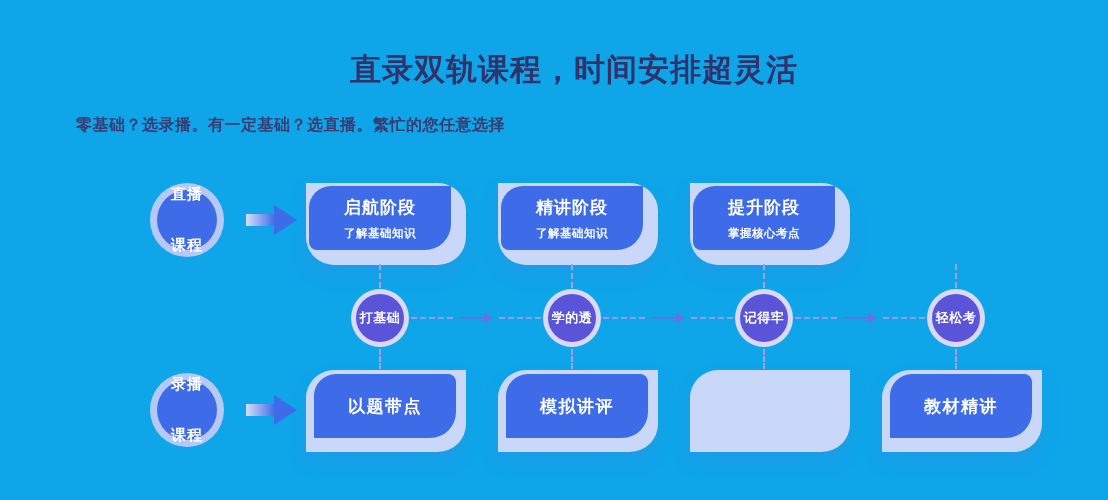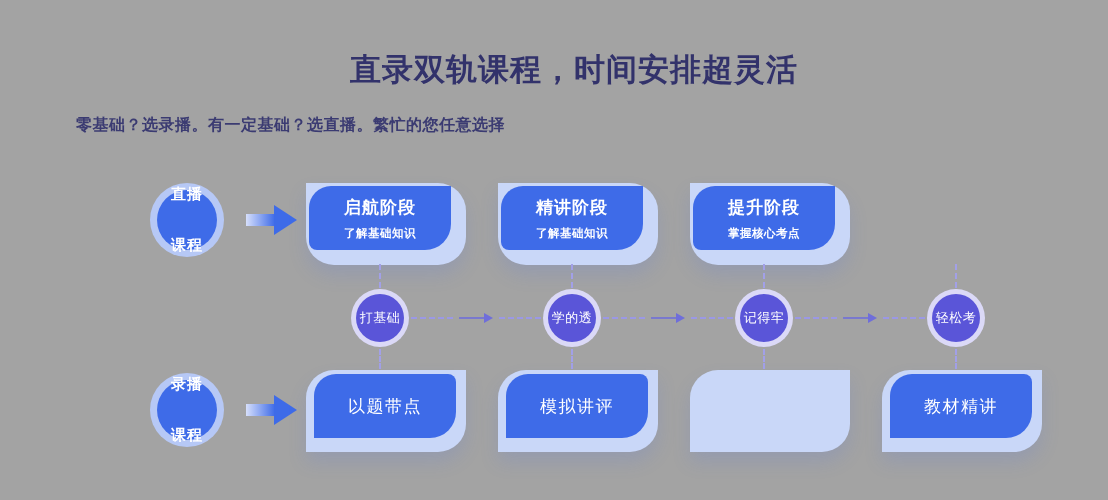--- a/index.html
+++ b/index.html
@@ -1,18 +1,18 @@
 <!DOCTYPE html>
 <html><head>
 <meta charset="utf-8">
 <style>
   * { margin:0; padding:0; box-sizing:border-box; }
   html,body { background:#ffffff; }
   body { font-family:"Liberation Sans","DejaVu Sans",sans-serif; }
-  #canvas { position:relative; width:1108px; height:500px; background:#a3a3a3; overflow:hidden; }
+  #canvas { position:relative; width:1108px; height:500px; background:#0ea5e9; overflow:hidden; }
 
   
   .title { position:absolute; top:49px; left:40px; width:1068px; text-align:center;
            font-size:31px; font-weight:bold; color:#32326B; letter-spacing:1px; }
   .subtitle { position:absolute; top:115px; left:76px; width:1032px; text-align:left;
               font-size:16px; font-weight:bold; color:#3B3B72; letter-spacing:.5px; }
 
   
   .badge { position:absolute; width:74px; height:74px; border-radius:50%; background:#B6C8F6; }
   .badge .core { position:absolute; inset:7px; border-radius:50%; background:#3E6BE8;
@@ -34,27 +34,27 @@
                  align-items:center; justify-content:center; }
   .card.toprow { top:183px; }
   .card.toprow .outer { border-radius:0 28px 28px 28px; }
   .card.toprow .inner { top:3px; left:3px; right:15px; bottom:15px; border-radius:22px 0 26px 8px; }
   .card.botrow { top:370px; }
   .card.botrow .outer { border-radius:28px 0 28px 0; }
   .card.botrow .inner { top:4px; left:8px; right:10px; bottom:14px; border-radius:22px 8px 26px 0; }
   .colx0 { left:306px; } .colx1 { left:498px;text-align:right; } .colx2 { left:690px; } .colx3 { left:882px; }
   .card-title { color:#fff; font-size:17px; font-weight:bold; letter-spacing:1px; }
   .card-desc  { color:#fff; font-size:11.5px; font-weight:bold; margin-top:7px; letter-spacing:.5px; }
-  .card-single { color:#fff; font-size:17px; font-weight:normal; letter-spacing:1.5px; }
+  .card-single { color:#fff; font-size:17px; font-weight:bold; letter-spacing:1.5px; }
 
   
   .milestone { position:absolute; top:289px; width:58px; height:58px; border-radius:50%; background:#DBD9F7; }
   .milestone .core { position:absolute; inset:5px; border-radius:50%; background:#5A55D8;
                      display:flex; align-items:center; justify-content:center;
-                     color:#fff; font-size:13px; font-weight:normal; letter-spacing:.5px; }
+                     color:#fff; font-size:13px; font-weight:bold; letter-spacing:.5px; }
   .mx0 { left:351px; } .mx1 { left:543px; } .mx2 { left:735px; } .mx3 { left:927px; }
 
   
   .vdash { position:absolute; width:0; border-left:2px dashed #A2A0E8; }
   .vdash.up   { top:264px; height:24px; }
   .vdash.down { top:349px; height:20px; }
   .vx0 { left:379px; } .vx1 { left:571px; } .vx2 { left:763px; } .vx3 { left:955px; }
 
   .hconn { position:absolute; top:310px; width:130px; height:16px;
            display:flex; align-items:center; justify-content:space-between; }

